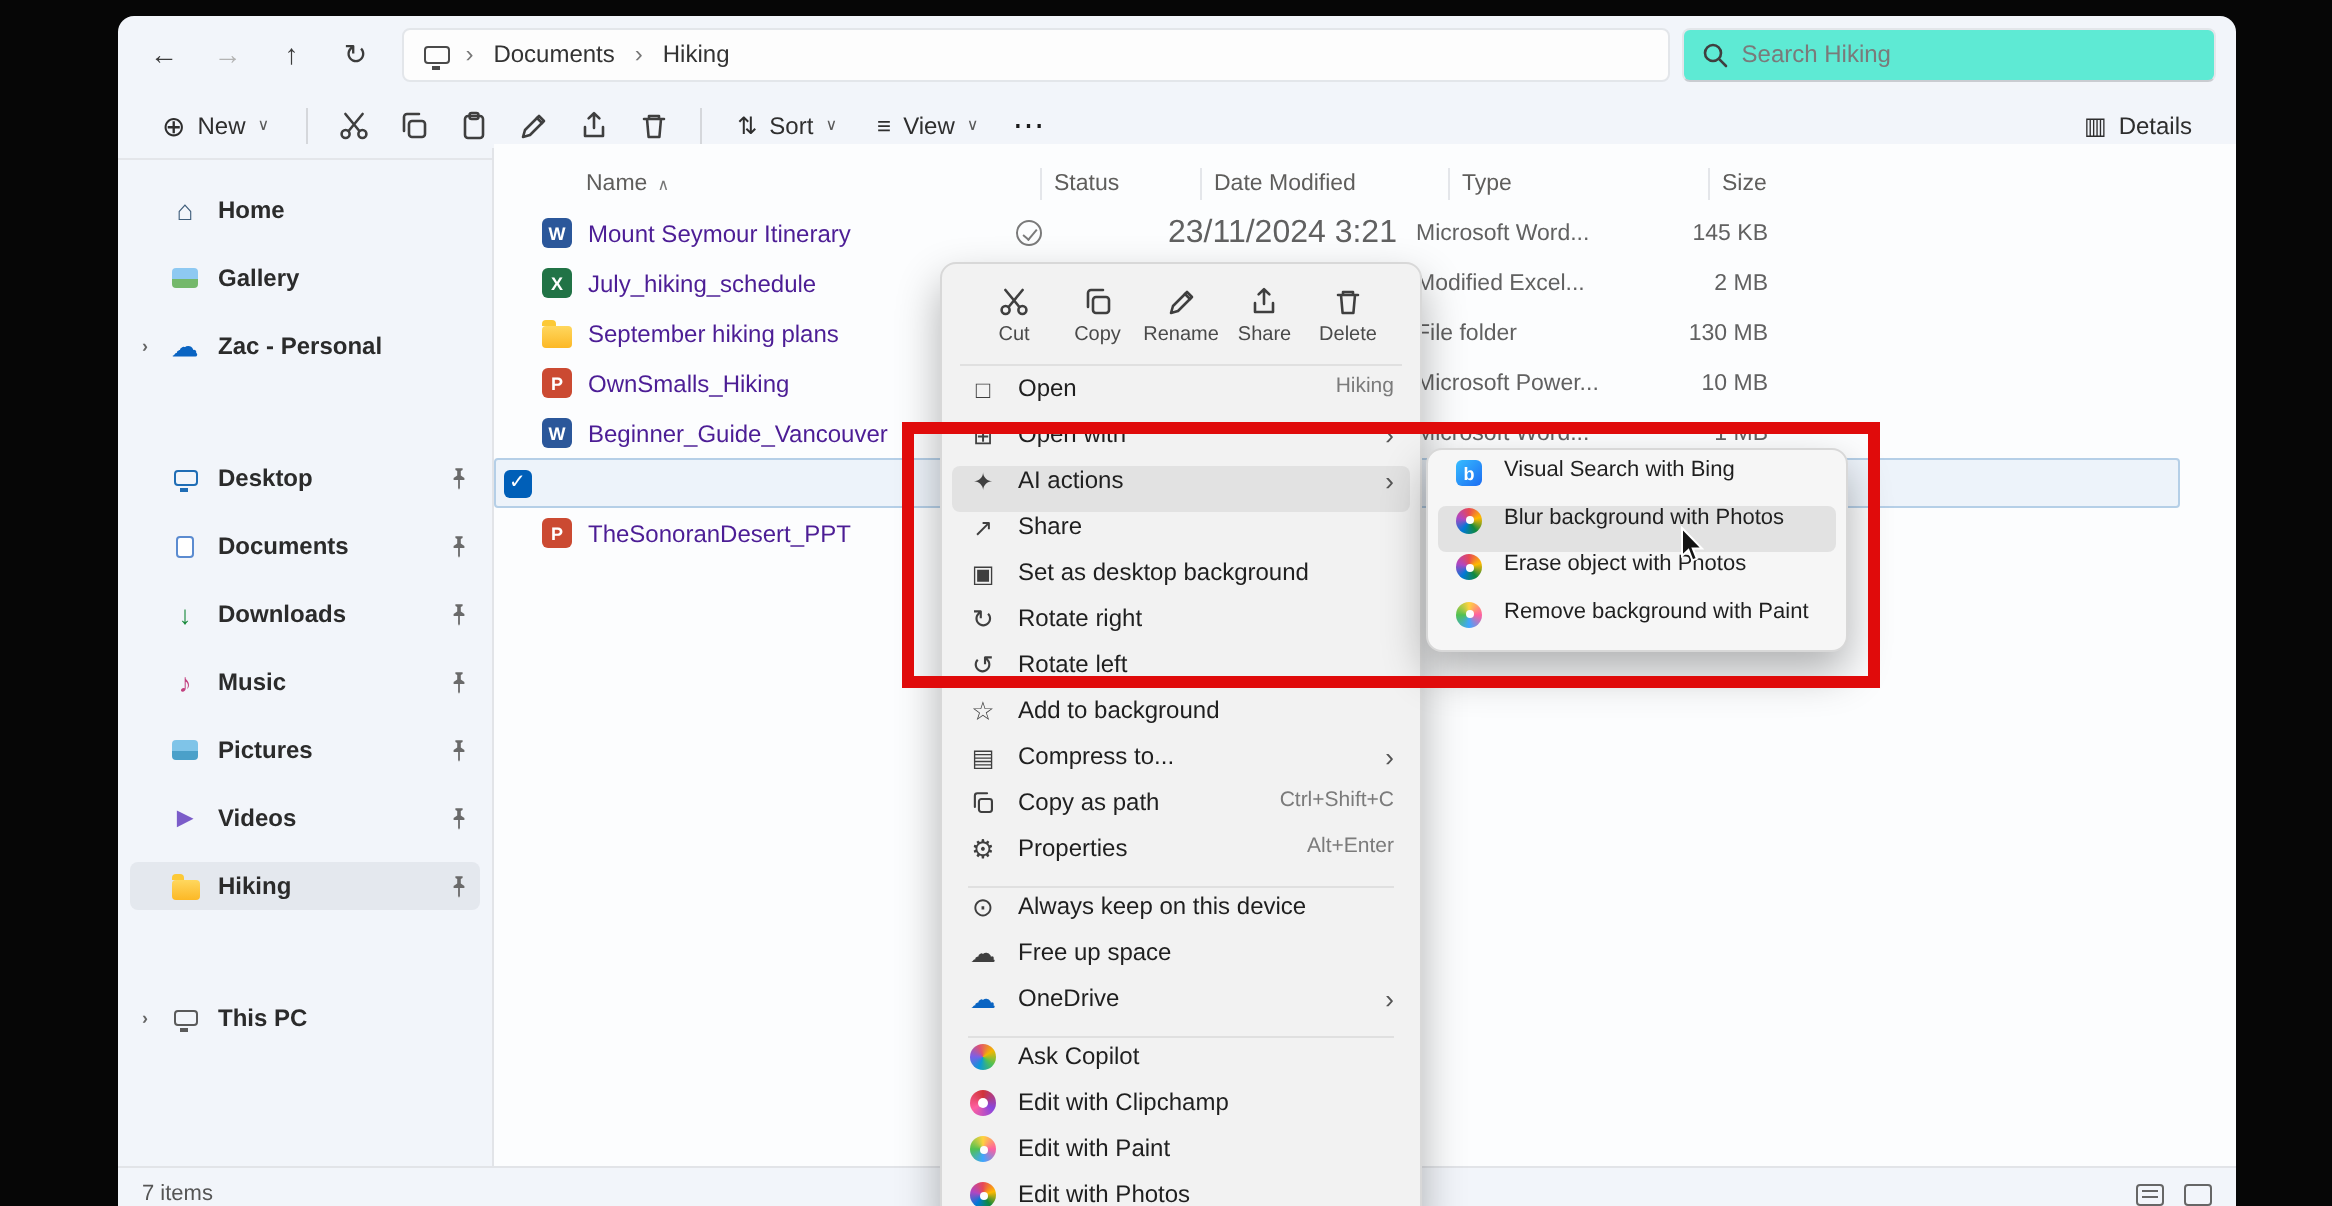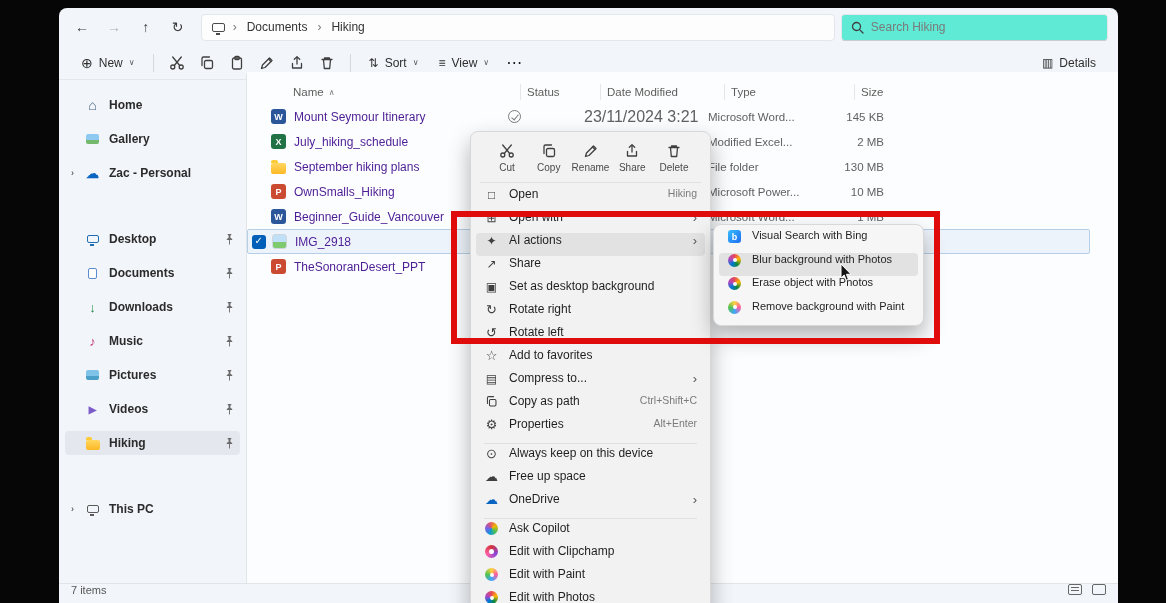--- a/index.html
+++ b/index.html
@@ -83,21 +83,21 @@
   .fic-excel{background:#217346;} .fic-excel::before{content:"X";}
   .fic-ppt{background:#cb4a32;} .fic-ppt::before{content:"P";}
   .fic-folder{background:linear-gradient(#ffd75e,#fcb826);height:11px;border-radius:2px;position:relative;margin-top:3px;}
   .fic-folder::before{content:"";position:absolute;top:-3px;left:0;width:7px;height:3px;background:#fcc937;border-radius:2px 2px 0 0;}
   .fic-image{background:linear-gradient(180deg,#bfe0f7 55%,#7fca6f 55%);border:1px solid #cfd6dd;}
   .sync{width:13px;height:13px;border:1.4px solid #7a7a7a;border-radius:50%;position:relative;}
   .sync::after{content:"";position:absolute;left:3.5px;top:1.5px;width:3px;height:6px;
     border:solid #7a7a7a;border-width:0 1.4px 1.4px 0;transform:rotate(40deg);}
   
   .statusbar{position:absolute;left:0;right:0;bottom:0;height:20px;background:#f2f5fa;border-top:1px solid #e2e4e8;
-    display:flex;align-items:flex-start;padding:0 12px;font-size:11px;color:#555;}
+    display:flex;align-items:flex-end;padding:0 12px;font-size:11px;color:#555;}
   .sbicons{margin-left:auto;display:flex;gap:10px;align-items:center;}
   .vb{width:14px;height:11px;border:1.2px solid #666;border-radius:2px;}
   .vb.lines{background:repeating-linear-gradient(#666 0 1px,transparent 1px 3px) content-box;padding:2px;}
   
   .cmenu{position:absolute;left:470px;top:131px;width:241px;height:484px;background:#f2f2f2;
     border:1px solid #d8d8d8;border-radius:8px;box-shadow:0 10px 22px rgba(0,0,0,.3);z-index:20;padding:8px 5px 4px;}
   .qrow{display:flex;justify-content:space-between;padding:0 12px 4px;}
   .qact{display:flex;flex-direction:column;align-items:center;gap:3px;width:38px;padding:3px 0;border-radius:4px;}
   .qact span{font-size:10px;color:#4a4a4a;}
   .qline{height:1px;background:#e0e0e0;margin:2px 4px 4px;}
@@ -396,24 +396,20 @@
         </span>
       <span class="cell c-status"></span>
       <span class="cell c-date"></span>
       <span class="cell c-type">Microsoft Word...</span>
       <span class="cell c-size">1 MB</span>
     </div>
     <div class="frow sel">
       <span class="cbslot">
           <span class="cbx"></span>
         </span>
-      <span class="cell c-name">
-          <span class="fic fic-image"></span>
-          <span>IMG_2918</span>
-        </span>
       <span class="cell c-status"></span>
       <span class="cell c-date"></span>
       <span class="cell c-type"></span>
       <span class="cell c-size"></span>
     </div>
     <div class="frow">
       <span class="cbslot"></span>
       <span class="cell c-name">
           <span class="fic fic-ppt"></span>
           <span>TheSonoranDesert_PPT</span>
@@ -500,21 +496,21 @@
   <div class="mitem">
       <span class="mic g-rotr"></span>
       <span class="mlabel">Rotate right</span>
     </div>
   <div class="mitem">
       <span class="mic g-rotl"></span>
       <span class="mlabel">Rotate left</span>
     </div>
   <div class="mitem">
       <span class="mic g-fav"></span>
-      <span class="mlabel">Add to favorites</span>
+      <span class="mlabel">Add to background</span>
     </div>
   <div class="mitem">
       <span class="mic g-zip"></span>
       <span class="mlabel">Compress to...</span>
       <span class="mchev">›</span>
     </div>
   <div class="mitem">
       <span class="mic">
         <svg class="lic" width="13" height="13" viewBox="0 0 16 16">
           <rect x="5.5" y="5.5" width="8" height="8" rx="1.5"></rect>

